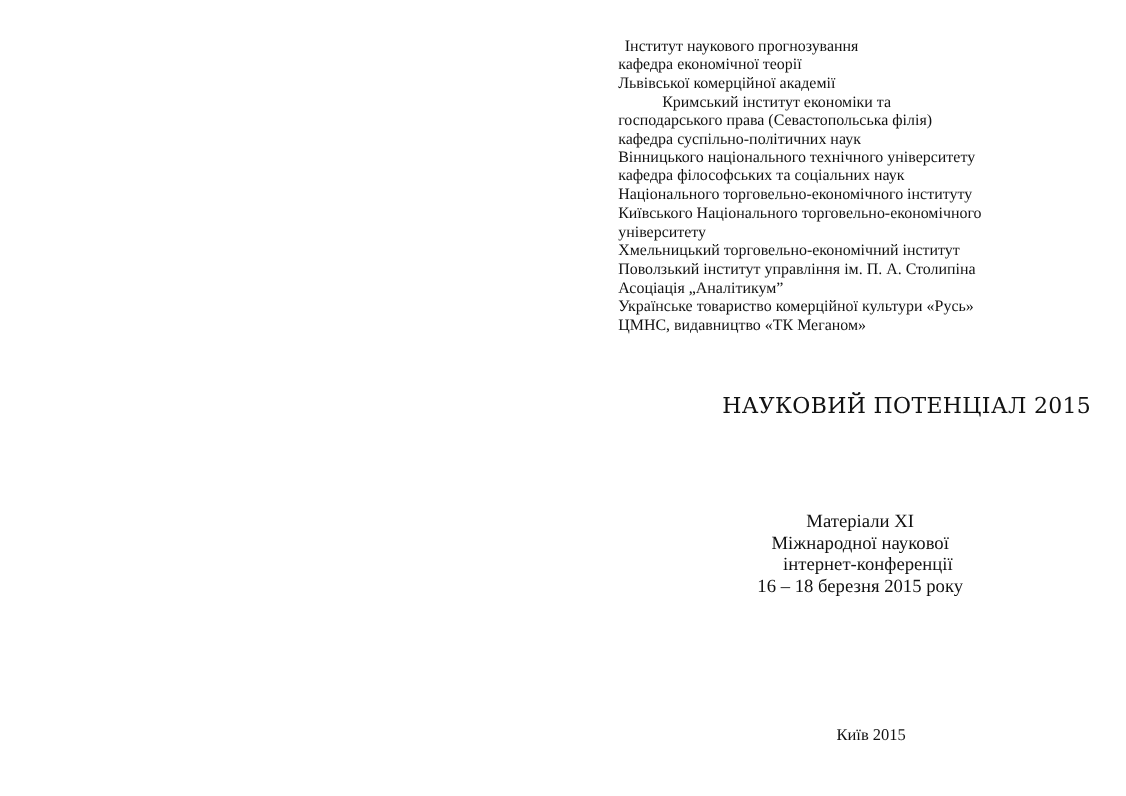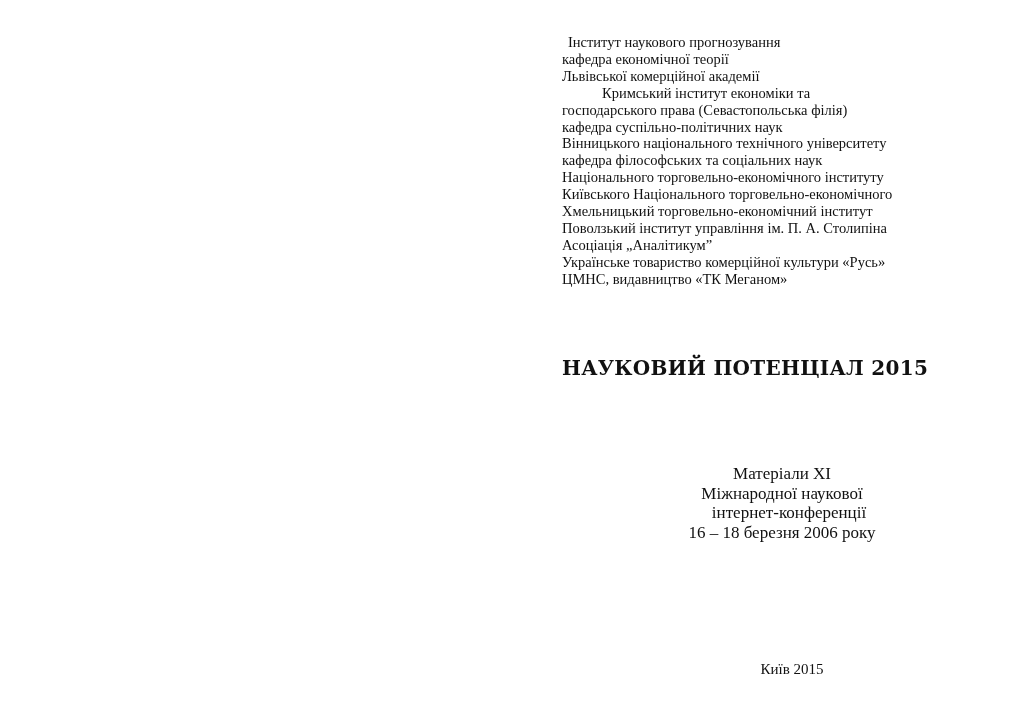--- a/index.html
+++ b/index.html
@@ -38,23 +38,23 @@
     .institutions div {
       white-space: nowrap;
     }
     .inst-indent-1 { padding-left: 40px; }
     .inst-indent-2 { padding-left: 6px; }
     .title {
       position: absolute;
       top: 356px;
       left: 50px;
       width: 430px;
-      text-align: left;
+      text-align: right;
       font-family: "DejaVu Serif", serif;
-      font-weight: bold;
+      font-weight: normal;
       font-size: 20px;
       letter-spacing: 0.3px;
       white-space: nowrap;
     }
     .subtitle {
       position: absolute;
       top: 428px;
       left: 90px;
       width: 360px;
       text-align: center;
@@ -84,30 +84,31 @@
     <div class="inst-indent-2">Інститут наукового прогнозування</div>
     <div>кафедра економічної теорії</div>
     <div>Львівської комерційної академії</div>
     <div class="inst-indent-1">Кримський інститут економіки та</div>
     <div>господарського права (Севастопольська філія)</div>
     <div>кафедра суспільно-політичних наук</div>
     <div>Вінницького національного технічного університету</div>
     <div>кафедра філософських та соціальних наук</div>
     <div>Національного торговельно-економічного інституту</div>
     <div>Київського Національного торговельно-економічного</div>
+    <div>університету</div>
     <div>Хмельницький торговельно-економічний інститут</div>
     <div>Поволзький інститут управління ім. П. А. Столипіна</div>
     <div>Асоціація „Аналітикум”</div>
     <div>Українське товариство комерційної культури «Русь»</div>
     <div>ЦМНС, видавництво «ТК Меганом»</div>
   </div>
 
   <div class="title">НАУКОВИЙ ПОТЕНЦІАЛ 2015</div>
 
   <div class="subtitle">
     <div>Матеріали XI</div>
     <div>Міжнародної наукової</div>
     <div class="sub-indent2">інтернет-конференції</div>
-    <div>16  – 18 березня 2006 року</div>
+    <div>16  – 18 березня 2015 року</div>
   </div>
 
   <div class="city-year">Київ 2015</div>
 </div>
 
 </body></html>

